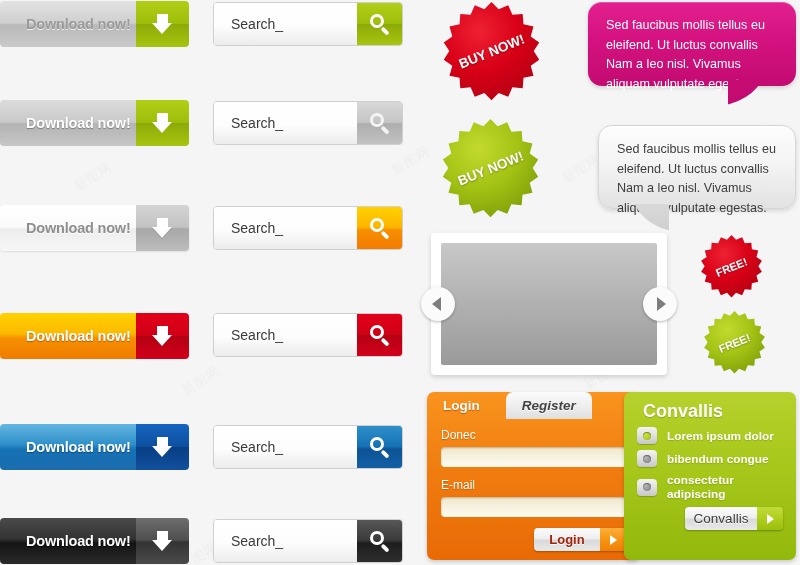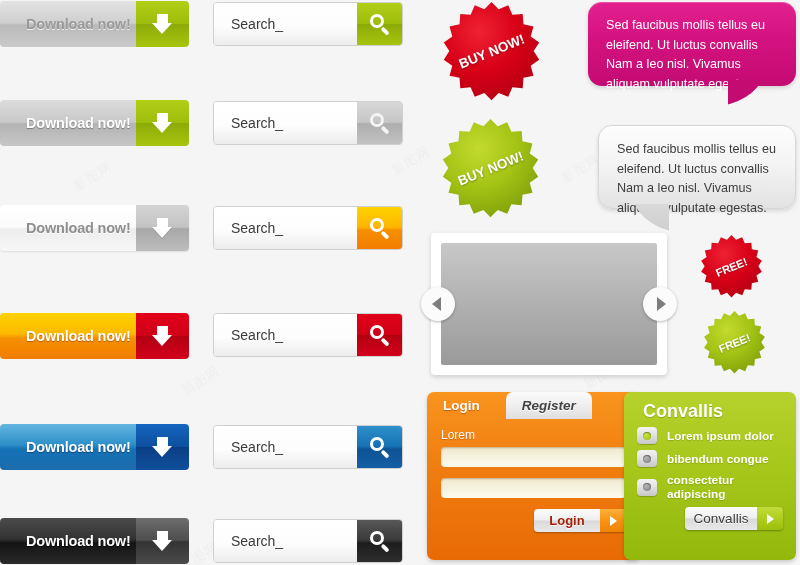--- a/index.html
+++ b/index.html
@@ -401,22 +401,23 @@
         <i></i>
       </div>
   </div>
 
   <div class="loginpanel" style="left:427px; top:392px; width:213px; height:168px;">
     <div class="lp-tabs">
       <div class="lp-tab active">Login</div>
       <div class="lp-tab inactive">Register</div>
     </div>
     <div class="lp-body">
-      <div class="lp-label">Lorem</div>
+      <div class="lp-label">Donec</div>
       <input class="lp-input" placeholder="" style="">
+      <div class="lp-label">E-mail</div>
       <input class="lp-input" placeholder="" style="">
       <div class="pillbtn">
         <div class="lbl">Login</div>
         <div class="go">
             <i></i>
           </div>
       </div>
     </div>
   </div>
 

